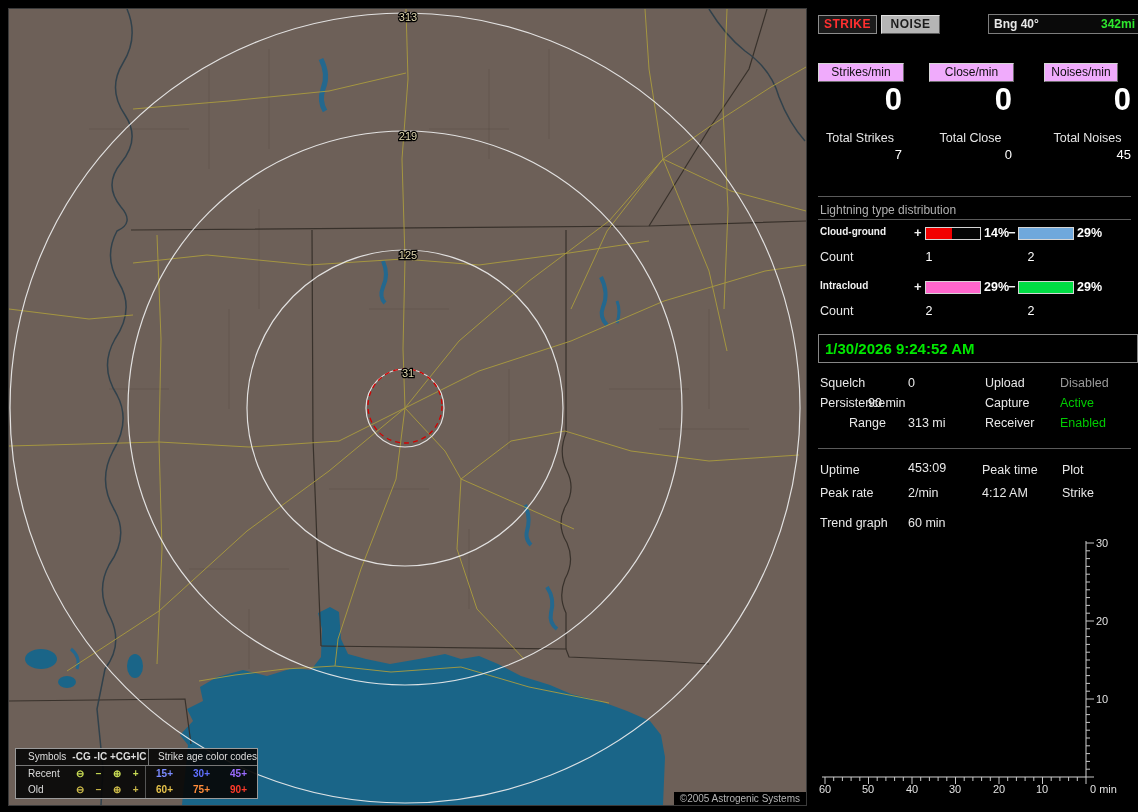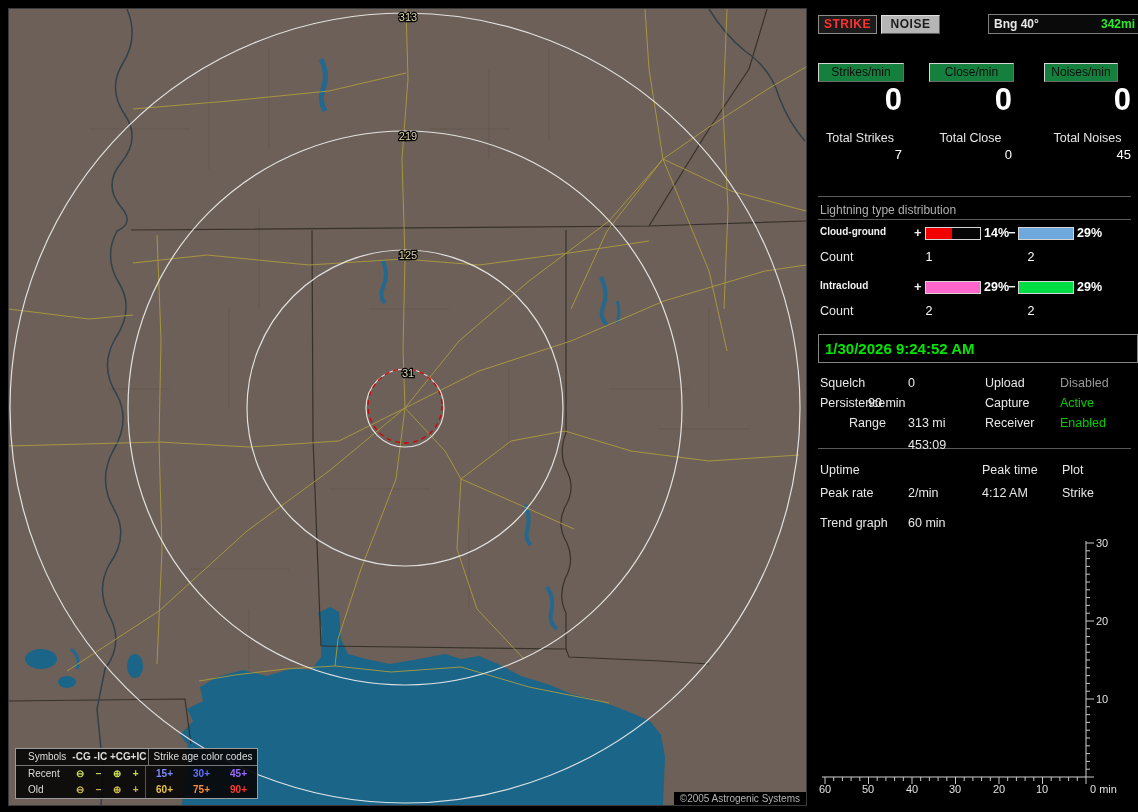--- a/index.html
+++ b/index.html
@@ -10,31 +10,31 @@
   #map{position:absolute;left:8px;top:8px;width:797px;height:796px;background:#6d6058;overflow:hidden;border:1px solid #3a3a3a;}
   #map-copyright{position:absolute;right:0;bottom:0;background:#000;color:#b3b3b3;font-size:10px;padding:1px 6px;white-space:nowrap;}
   
   #legend{position:absolute;left:6px;bottom:6px;width:241px;background:rgba(8,8,8,.93);
           border:1px solid #9a9a9a;font-size:10px;color:#ddd;}
   .lg-row{display:flex;height:16px;line-height:16px;align-items:center;}
   .lg-row.header{border-bottom:1px solid #777;}
   .lg-name{width:44px;padding-left:12px;}
   .lg-sym{width:19px;text-align:center;font-weight:bold;}
   .lg-age{width:37px;text-align:center;font-weight:bold;}
-  .lg-agehead{flex:1;text-align:center;border-left:1px solid #777;}
+  .lg-agehead{flex:1;text-align:right;border-left:1px solid #777;}
   .lg-agewrap{display:flex;border-left:1px solid #555;}
   .sym-recent{color:#c9dd55;}
   .sym-old{color:#cdbb4a;}
   
   .btn{font-size:12px;font-weight:bold;text-align:center;cursor:pointer;}
   #btn-strike{left:818px;top:15px;width:57px;height:17px;line-height:17px;background:#1b1b1b;color:#ff3030;border:1px solid #8d8d8d;letter-spacing:.5px;}
   #btn-noise{left:881px;top:15px;width:57px;height:17px;line-height:17px;background:#b5b5b5;color:#1c1c1c;border:1px solid;border-color:#e2e2e2 #5a5a5a #5a5a5a #e2e2e2;letter-spacing:.5px;}
   #bng-box{left:988px;top:14px;width:141px;height:18px;background:#0a0a0a;border:1px solid #7d7d7d;display:flex;justify-content:space-between;align-items:center;padding:0 5px;font-size:12px;font-weight:bold;}
   #bng-box .dist{color:#2ee82e;}
-  .cnt-label{top:63px;height:17px;line-height:17px;background:#15803d;color:#0d0d0d;font-size:12px;text-align:center;border:1px solid;border-color:#d6d6d6 #6b6b6b #6b6b6b #d6d6d6;}
+  .cnt-label{top:63px;height:17px;line-height:17px;background:#f0abfc;color:#0d0d0d;font-size:12px;text-align:center;border:1px solid;border-color:#d6d6d6 #6b6b6b #6b6b6b #d6d6d6;}
   .cnt-value{top:83px;height:34px;font-size:31px;font-weight:bold;color:#fff;text-align:right;line-height:34px;}
   .tot-label{top:131px;font-size:12.5px;color:#e6e6e6;text-align:center;white-space:nowrap;}
   .tot-value{top:147px;font-size:13px;color:#fff;text-align:right;}
   .hline{height:1px;background:#5a5a5a;left:818px;width:313px;}
   .dist-title{left:820px;top:203px;font-size:12px;color:#b0b0b0;}
   .dist-label{left:820px;font-size:10px;font-weight:bold;color:#f0f0f0;}
   .sign{font-size:13px;font-weight:bold;color:#f0f0f0;}
   .bar{width:54px;height:11px;border:1px solid #d4d4d4;background:#050505;}
   .bar i{display:block;height:100%;}
   .fill-cgp{background:#f20000;}
@@ -243,21 +243,21 @@
 <div class="abs stat" style="left:985px;top:396px;">Capture</div>
 <div class="abs stat green" style="left:1060px;top:396px;">Active</div>
 <div class="abs stat" style="left:820px;top:416px;margin-left:29px;">Range</div>
 <div class="abs stat" style="left:908px;top:416px;">313 mi</div>
 <div class="abs stat" style="left:985px;top:416px;">Receiver</div>
 <div class="abs stat green" style="left:1060px;top:416px;">Enabled</div>
 
 <div class="abs hline" style="top:448px;"></div>
 
 <div class="abs stat" style="left:820px;top:463px;">Uptime</div>
-<div class="abs stat" style="left:908px;top:438px;">453:09</div>
+<div class="abs stat" style="left:908px;top:461px;">453:09</div>
 <div class="abs stat" style="left:982px;top:463px;">Peak time</div>
 <div class="abs stat" style="left:1062px;top:463px;">Plot</div>
 <div class="abs stat" style="left:820px;top:486px;">Peak rate</div>
 <div class="abs stat" style="left:908px;top:486px;">2/min</div>
 <div class="abs stat" style="left:982px;top:486px;">4:12 AM</div>
 <div class="abs stat" style="left:1062px;top:486px;">Strike</div>
 <div class="abs stat" style="left:820px;top:516px;">Trend graph</div>
 <div class="abs stat" style="left:908px;top:516px;">60 min</div>
 
 <svg class="abs" id="trend-svg" style="left:818px;top:533px;" width="320" height="266" viewBox="0 0 320 266">

